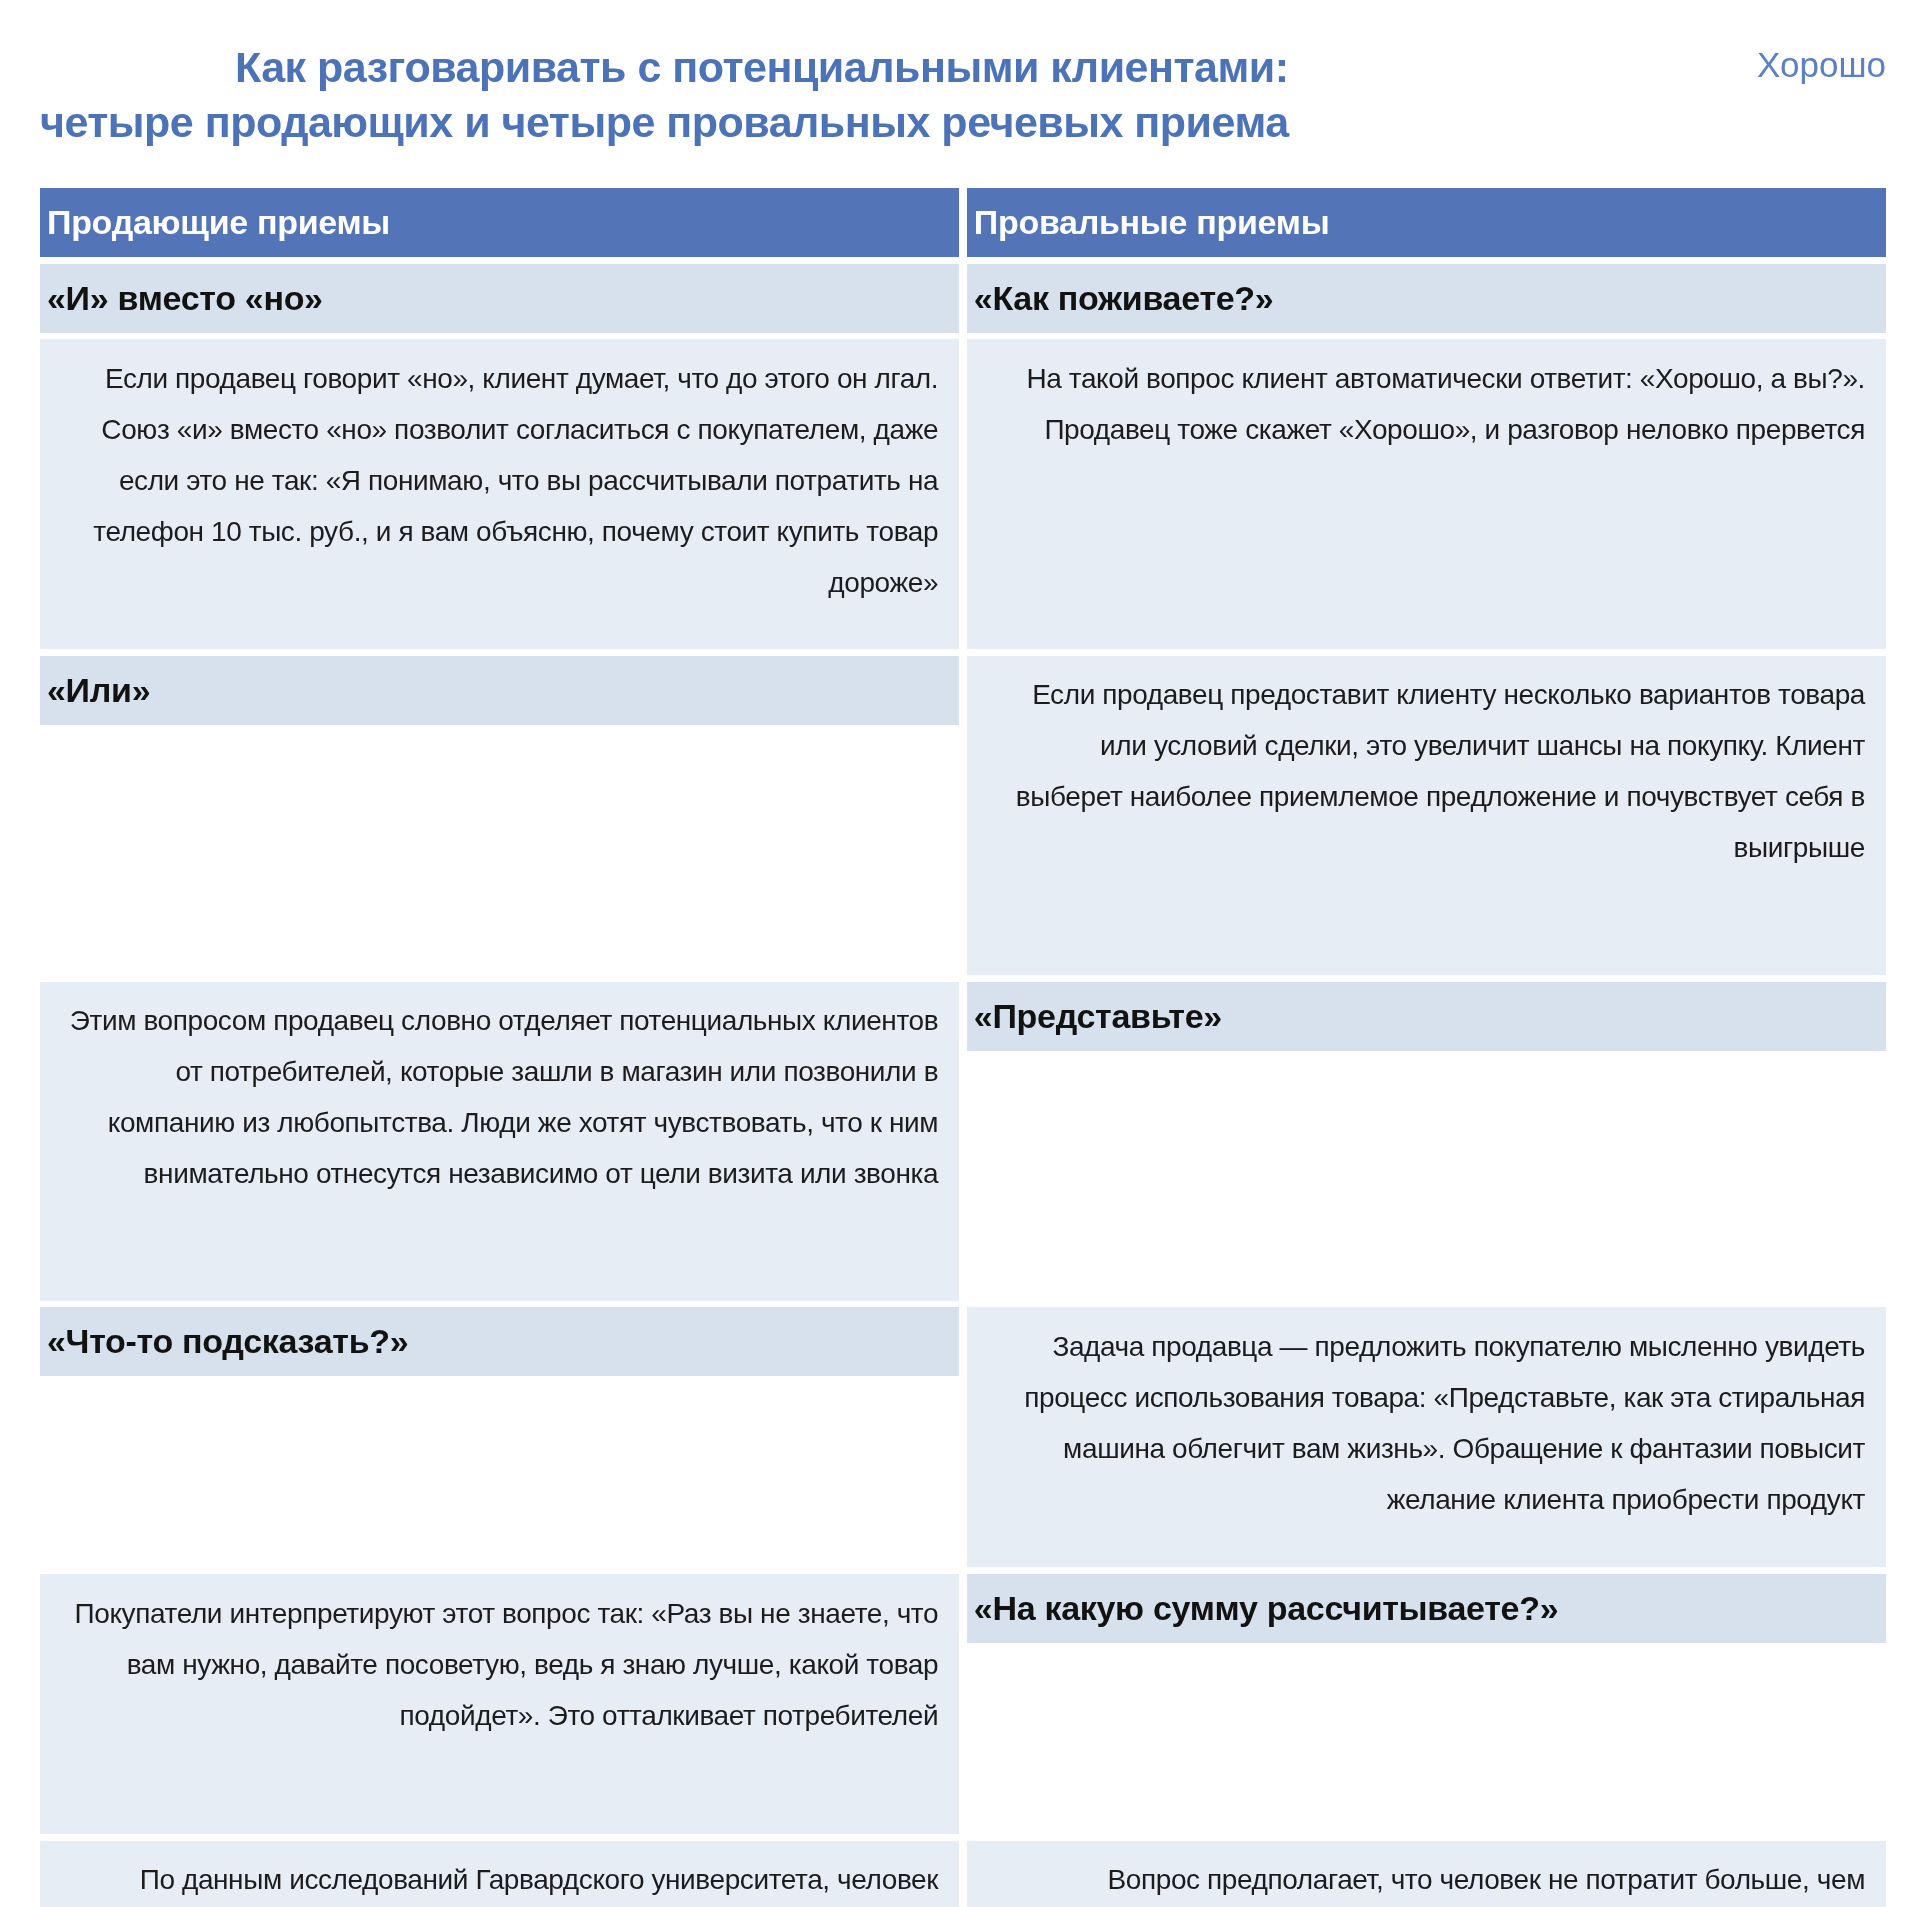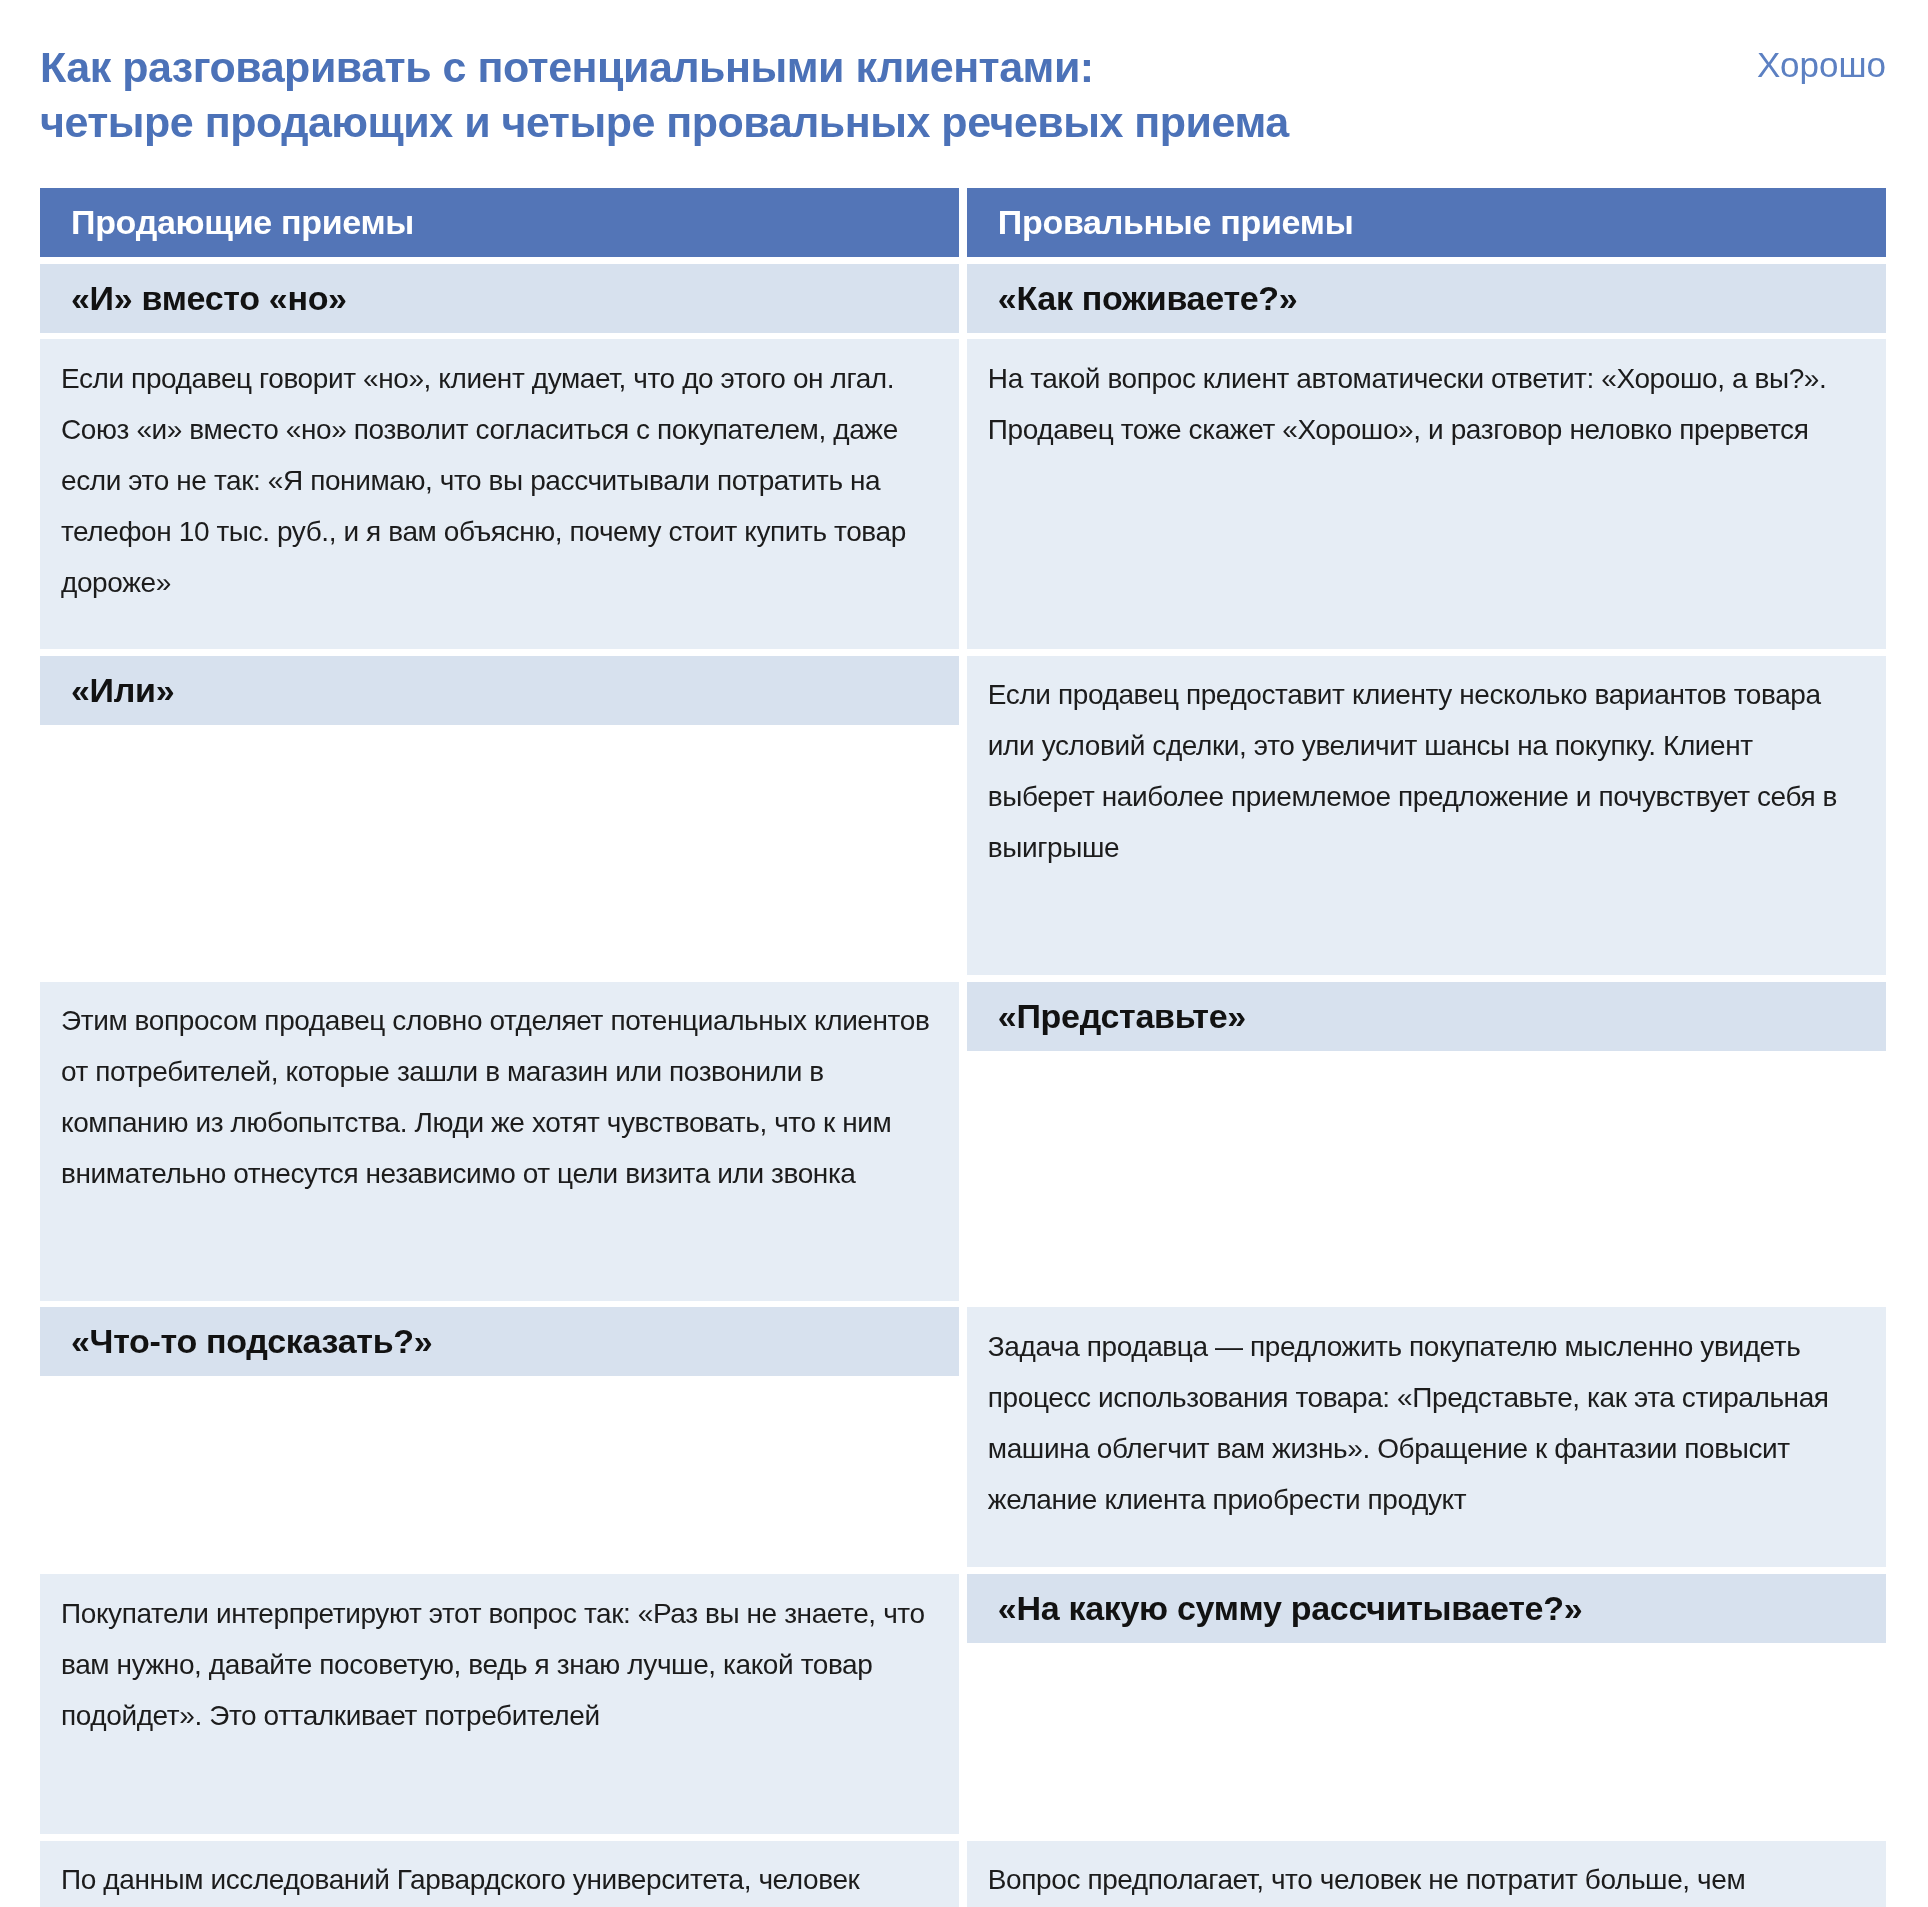--- a/index.html
+++ b/index.html
@@ -9,20 +9,21 @@
     height: 1908px;
     overflow: hidden;
     font-family: "Liberation Sans", "DejaVu Sans", sans-serif;
     -webkit-font-smoothing: antialiased;
   }
   .page {
     width: 100%;
     height: 100%;
     padding: 40px 42px 0 40px;
     background: var(--page-bg, #ffffff);
+    text-align: right;
   }
   .top {
     display: flex;
     justify-content: space-between;
     align-items: flex-start;
     margin-bottom: 38px;
   }
   .title {
     font-size: 43px;
     line-height: 55px;
@@ -37,21 +38,21 @@
     font-weight: 400;
     color: var(--kicker-color, #5C80C2);
     margin-top: 3.8px;
     white-space: nowrap;
   }
   .table {
     display: grid;
     grid-template-columns: 1fr 1fr;
     gap: 6.7px 7.7px;
   }
-  .cell { padding: 0 31px; }
+  .cell { padding: 0 7px; }
   .head {
     background: var(--head-bg, #5375B7);
     color: #ffffff;
     font-size: 34px;
     font-weight: 700;
     letter-spacing: -0.3px;
     height: 69px;
     display: flex;
     align-items: center;
   }

